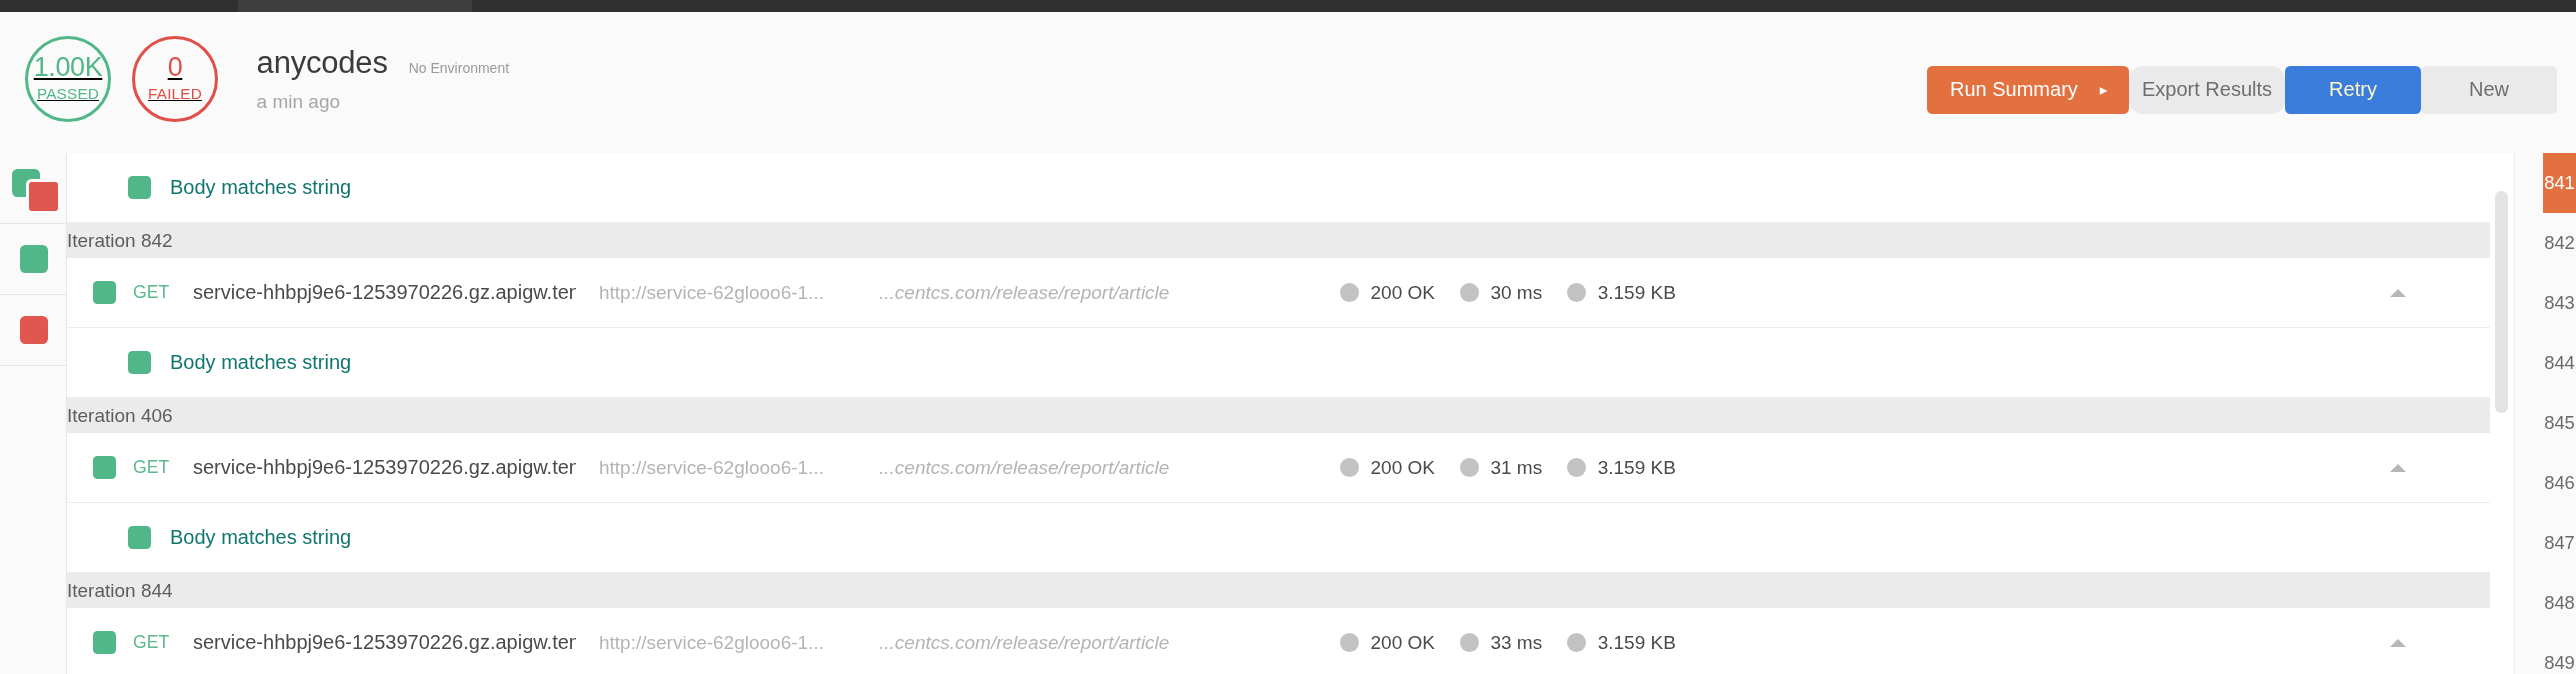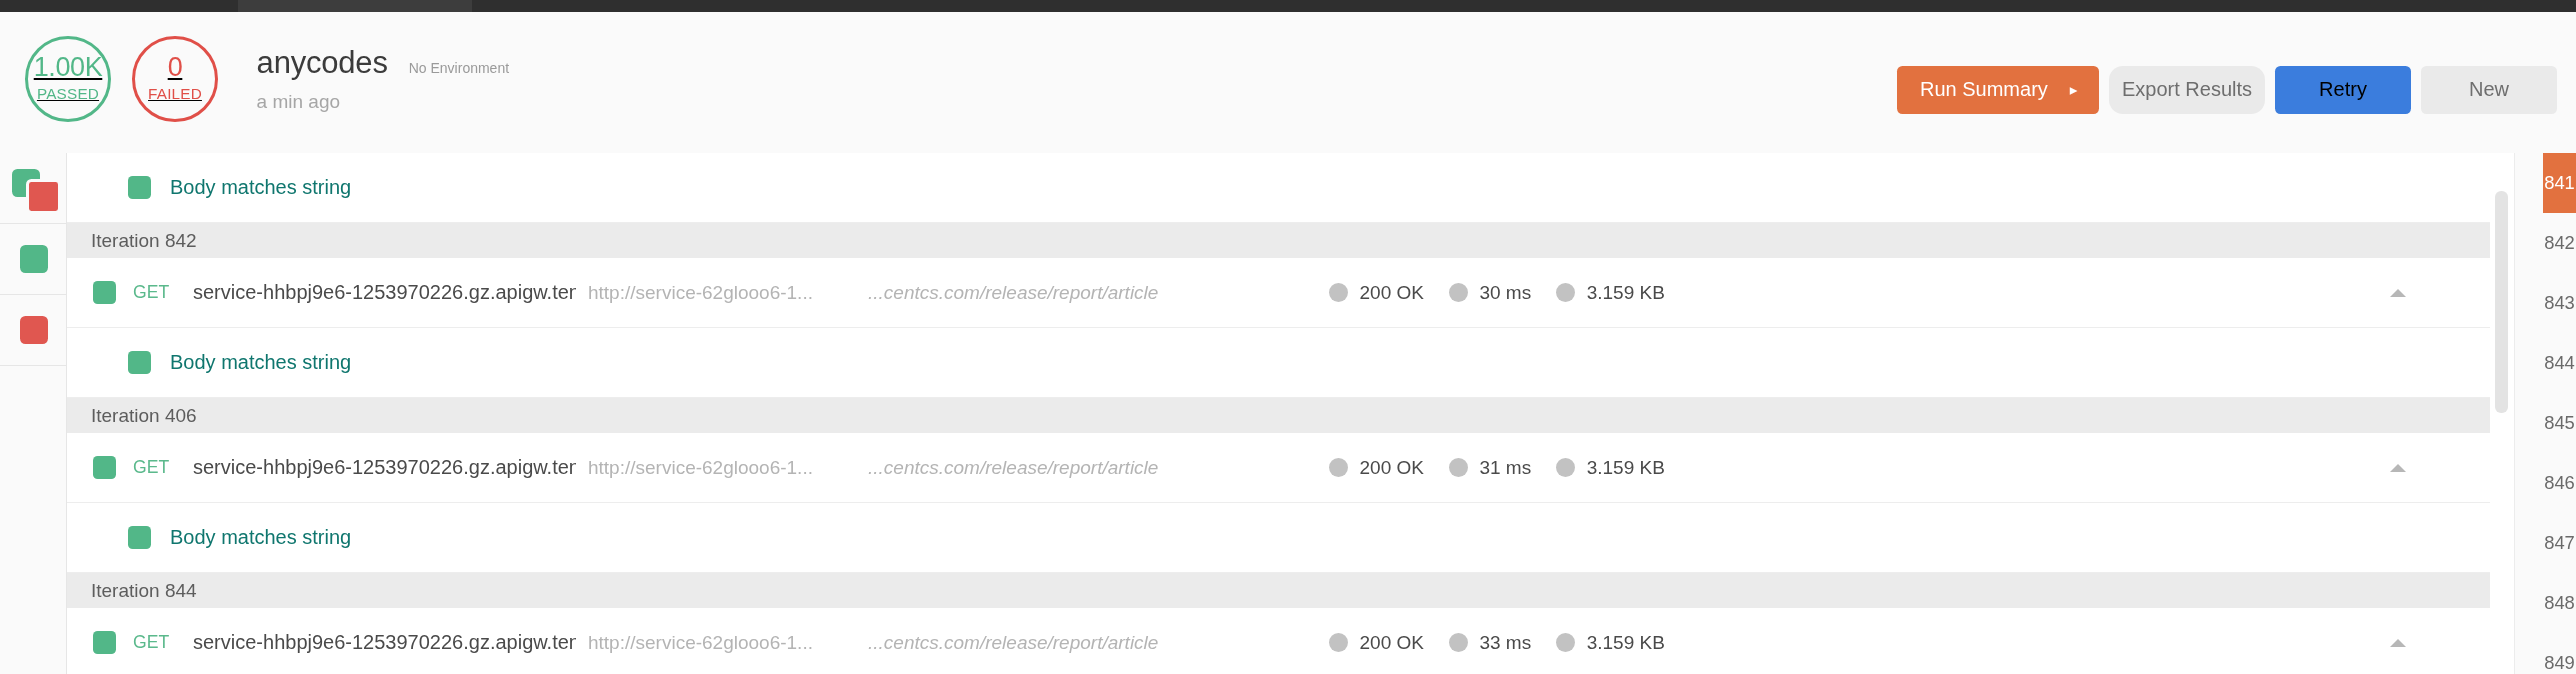--- a/index.html
+++ b/index.html
@@ -75,42 +75,42 @@
     margin-left: 21px;
   }
   .run-time {
     font-size: 19px; color: #a6a6a6;
     margin-top: 10px;
   }
 
   
   .header-actions {
     position: absolute; right: 19px; top: 54px;
-    display: flex; align-items: center; gap: 10px;
+    display: flex; align-items: center; 
   }
   .btn {
     height: 48px;
     border-radius: 5.4px;
     border: none;
     display: flex; align-items: center; justify-content: center;
     font-family: "Liberation Sans", sans-serif;
     font-size: 20px;
     cursor: pointer;
     padding: 0 18.4px;
     white-space: nowrap;
   }
   .btn-run-summary {
     background: #e2713f; color: #ffffff;
     width: 202px;
     justify-content: space-between;
     padding: 0 21.5px 0 23px;
   }
   .btn-run-summary .caret { font-size: 15.3px; line-height: 1; }
   .btn-export { background: #eaeaea; color: #6e6e6e; width: 156px; border-radius: 14px; }
-  .btn-retry  { background: #3b7ddd; color: #000000; width: 136px; }
+  .btn-retry  { background: #3b7ddd; color: #fef9c3; width: 136px; }
   .btn-new    { background: #eaeaea; color: #6e6e6e; width: 136px; }
 
   
   .body-area {
     position: absolute; top: 153px; left: 0;
     width: 2576px; height: 522px;
     background: #ffffff;
   }
 
   
@@ -145,21 +145,21 @@
     position: absolute; left: 67px; top: 0;
     width: 2446px; height: 522px;
     overflow: hidden;
     background: #ffffff;
   }
 
   .iteration-header {
     height: 35px;
     background: #ebebeb;
     display: flex; align-items: center;
-    padding-left: 24px;
+    padding-left: 0;
     font-size: 19px;
     color: #5d5d5d;
   }
 
   .req-row {
     height: 70px;
     background: #ffffff;
     border-bottom: 0.8px solid #ededed;
     display: flex; align-items: center;
     position: relative;
@@ -179,21 +179,21 @@
   }
   .req-name {
     font-size: 20px; color: #4a4a4a;
     margin-left: 17px;
     width: 383px;
     overflow: hidden; white-space: nowrap;
     flex: 0 0 auto;
   }
   .req-url {
     font-size: 19px; color: #b4b4b4;
-    margin-left: 12px;
+    margin-left: 23px;
     width: 253px;
     overflow: hidden; white-space: nowrap;
     flex: 0 0 auto;
   }
   .req-endpoint {
     font-size: 19px; color: #b4b4b4;
     margin-left: 27px;
     width: 429px;
     overflow: hidden; white-space: nowrap;
     flex: 0 0 auto;

